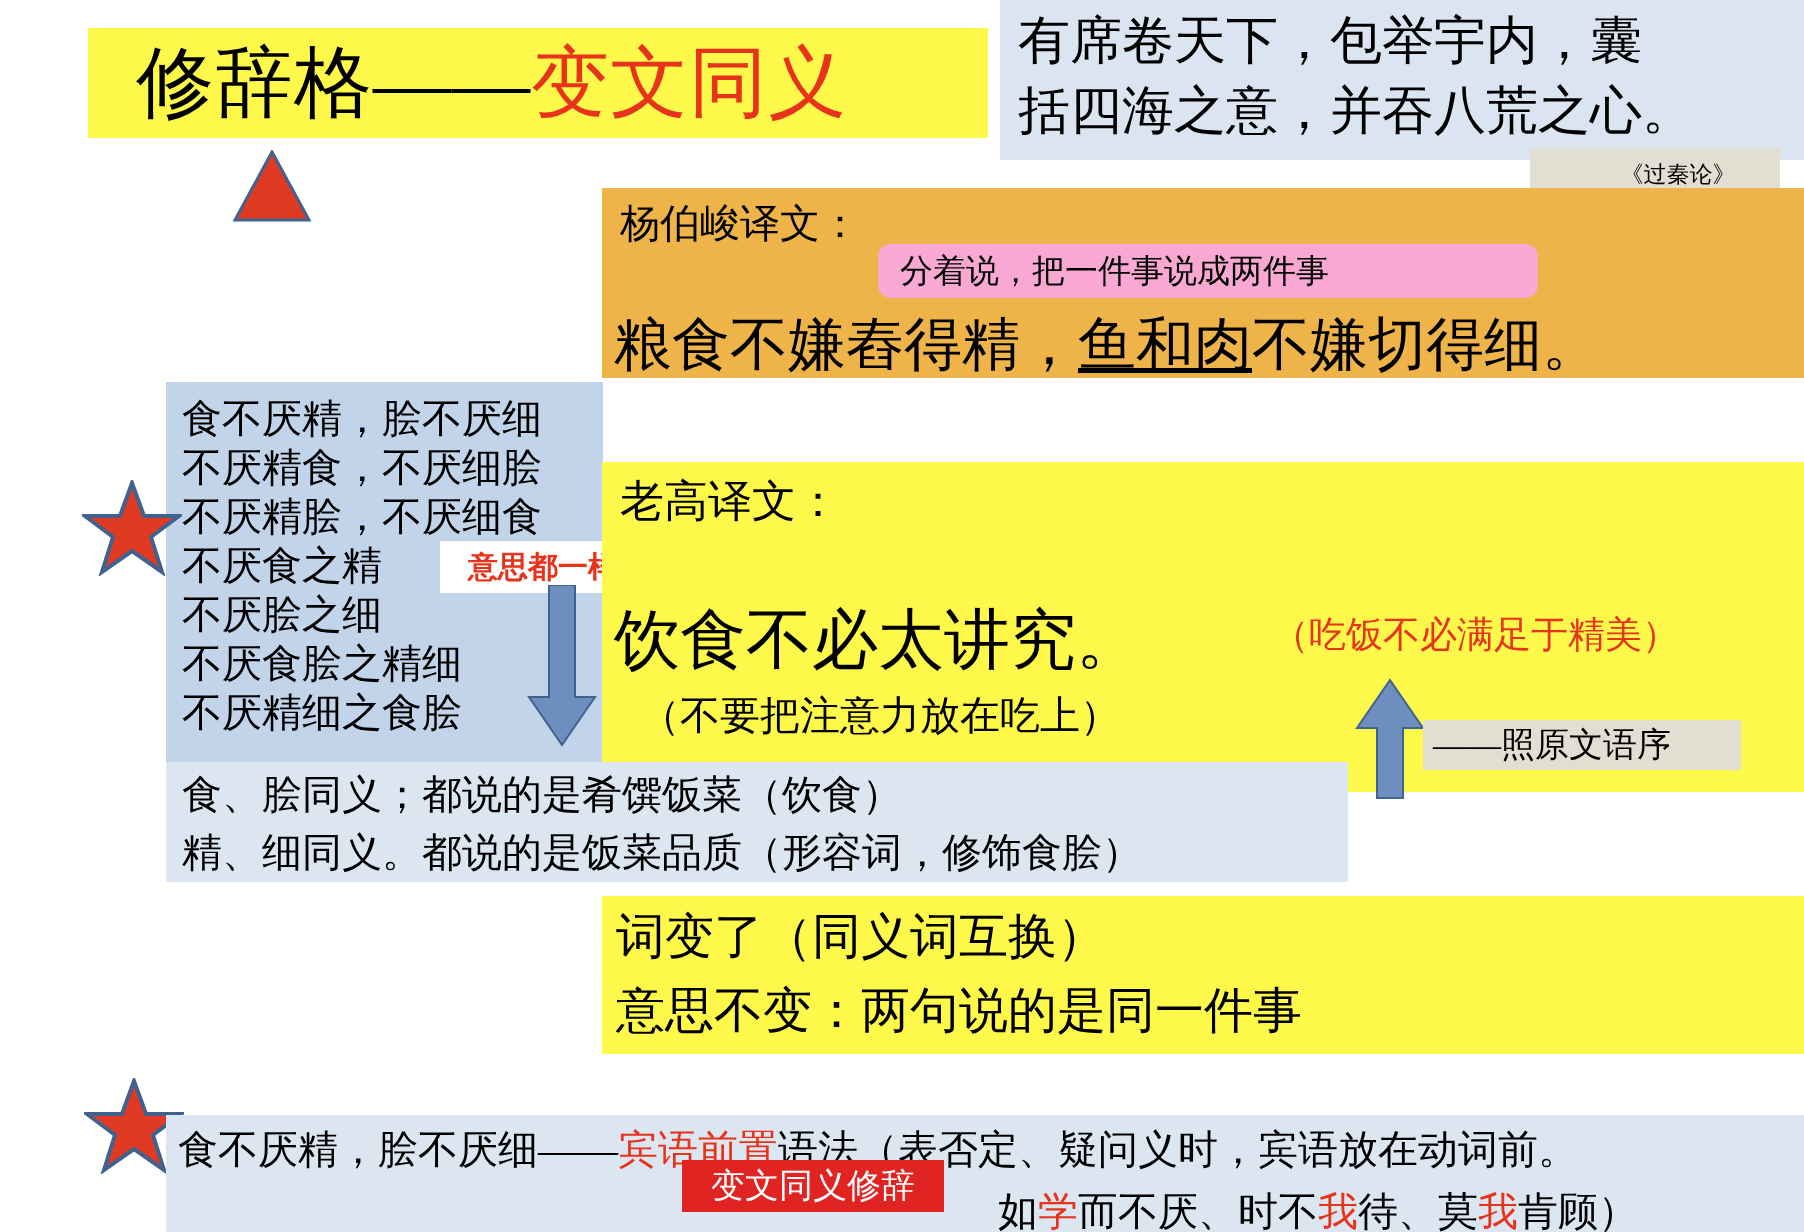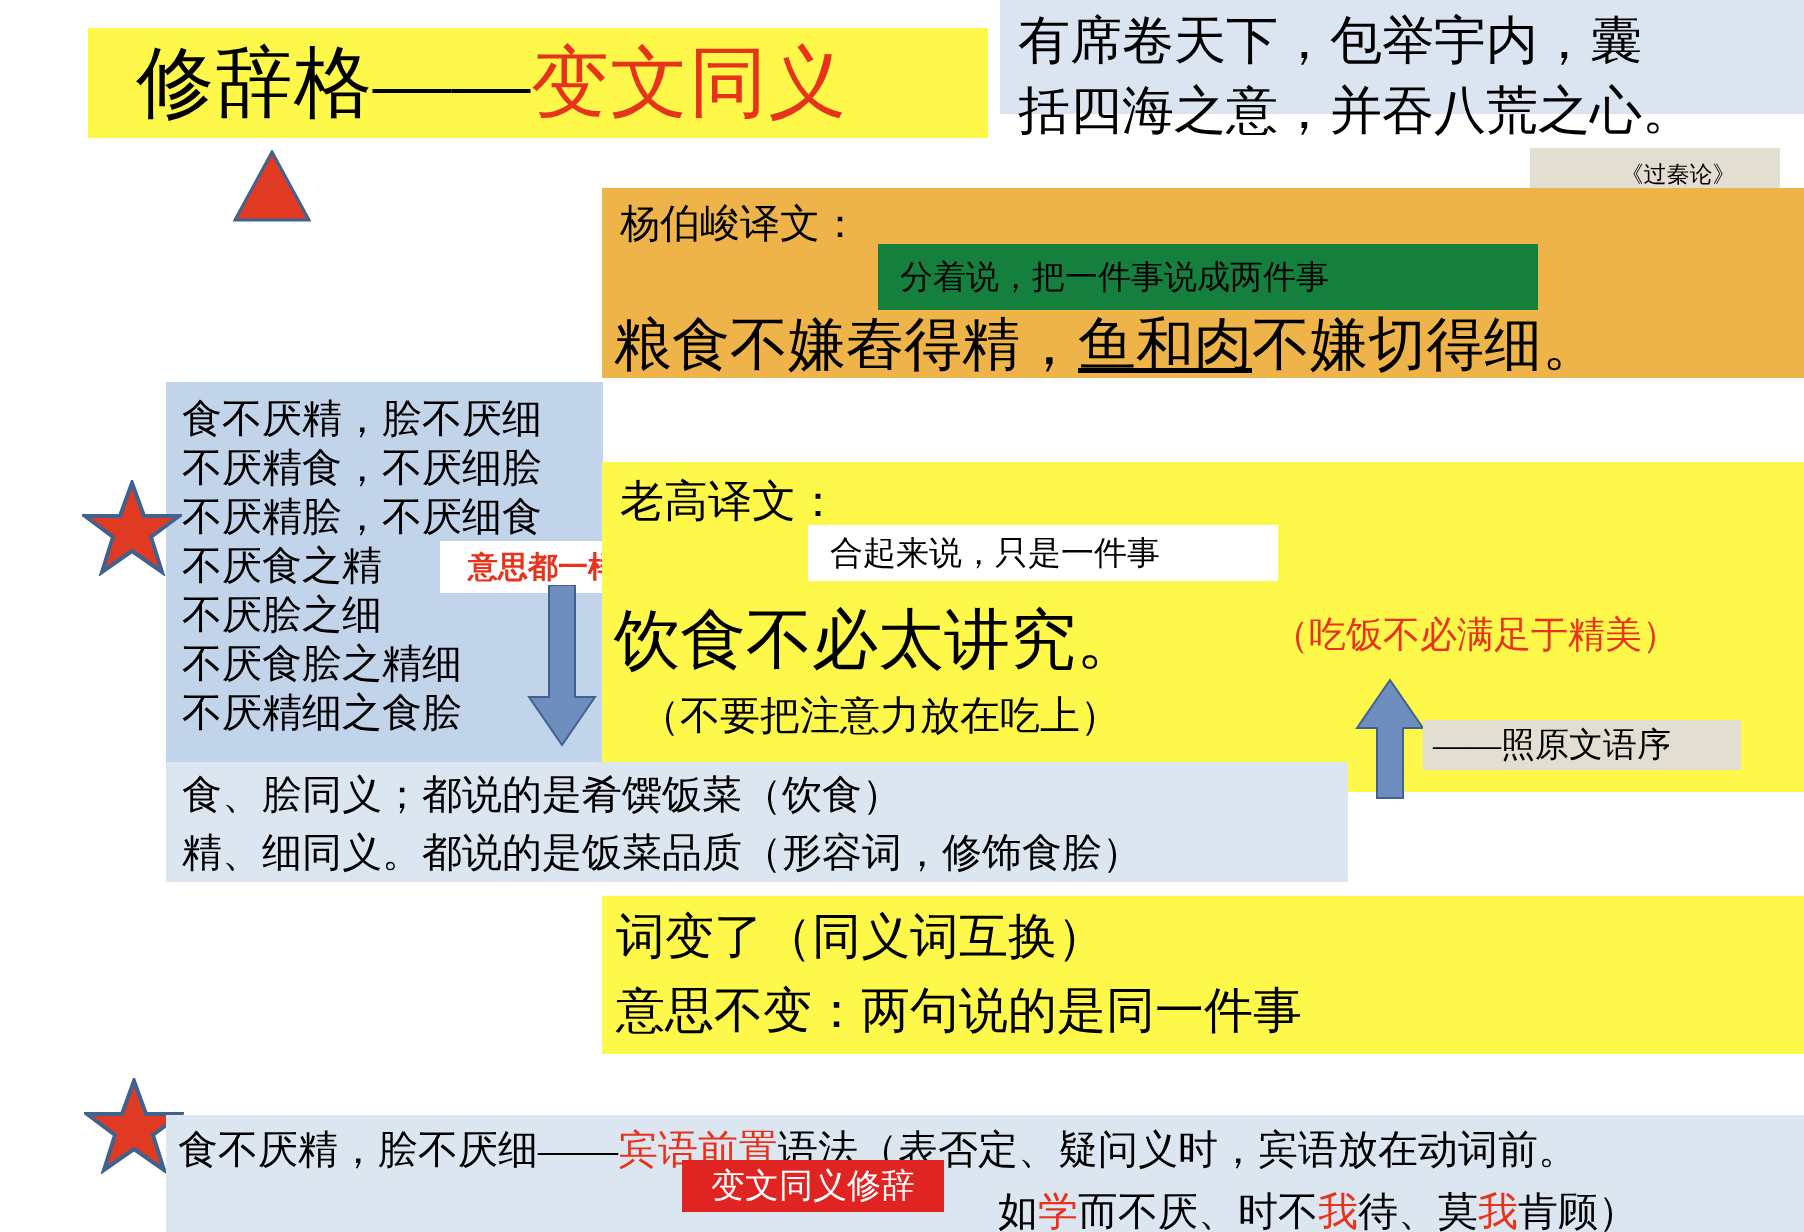--- a/index.html
+++ b/index.html
@@ -22,21 +22,21 @@
   }
   #title-banner .t{
     font-size:78px;line-height:1;font-weight:400;
     white-space:nowrap;letter-spacing:1px;
   }
   .blk{color:#000000;}
   .red{color:#e8331c;}
 
   
   #quote-box{
-    left:1000px;top:0px;width:804px;height:114px;
+    left:1000px;top:0px;width:804px;height:160px;
     background:#dbe5f1;
     padding:6px 14px 12px 18px;box-sizing:border-box;
   }
   #quote-box .line{
     font-size:52px;line-height:70px;white-space:nowrap;color:#000;
   }
   #source-box{
     left:1530px;top:148px;width:250px;height:52px;
     background:#e2ded1;
     display:flex;align-items:center;justify-content:center;
@@ -44,22 +44,22 @@
   #source-box span{font-size:23px;color:#000;margin-left:46px;}
   #triangle-outline{left:233px;top:150px;width:78px;height:72px;}
 
   
   #orange-panel{
     left:602px;top:188px;width:1202px;height:190px;
     background:#eeb44a;
   }
   #yang-label{left:620px;top:196px;font-size:40px;color:#000;white-space:nowrap;}
   #yang-inset{
-    left:878px;top:244px;width:660px;height:66px;background:#15803d;
-    display:flex;align-items:center;padding-left:22px;box-sizing:border-box;
+    left:878px;top:244px;width:660px;height:54px;background:#f9a8d4;
+    display:flex;align-items:center;padding-left:22px;box-sizing:border-box;border-radius:13px;
   }
   #yang-inset span{font-size:33px;color:#000;white-space:nowrap;}
   #yang-main{
     left:614px;top:306px;font-size:58px;color:#000;white-space:nowrap;
   }
   .ul{text-decoration:underline;text-underline-offset:4px;}
 
   
   #list-box{
     left:166px;top:382px;width:437px;height:400px;
@@ -180,23 +180,20 @@
   <div class="abs" id="same-note">
     <span>意思都一样</span>
   </div>
 
   <svg class="abs" id="arrow-down" width="70" height="162" viewBox="0 0 70 162">
     <polygon points="22,0 48,0 48,112 68,112 35,160 2,112 22,112" fill="#6d8ebf" stroke="#41628f" stroke-width="2"></polygon>
   </svg>
 
   <div class="abs" id="yellow-panel"></div>
   <div class="abs" id="lao-label">老高译文：</div>
-  <div class="abs" id="lao-inset">
-    <span>合起来说，只是一件事</span>
-  </div>
   <div class="abs" id="lao-main">饮食不必太讲究。</div>
   <div class="abs" id="lao-sub">（不要把注意力放在吃上）</div>
   <div class="abs" id="lao-red">（吃饭不必满足于精美）</div>
 
   <svg class="abs" id="arrow-up" width="70" height="122" viewBox="0 0 70 122">
     <polygon points="35,2 68,50 48,50 48,120 22,120 22,50 2,50" fill="#6d8ebf" stroke="#41628f" stroke-width="2"></polygon>
   </svg>
   <div class="abs" id="order-note">
     <span>——照原文语序</span>
   </div>

